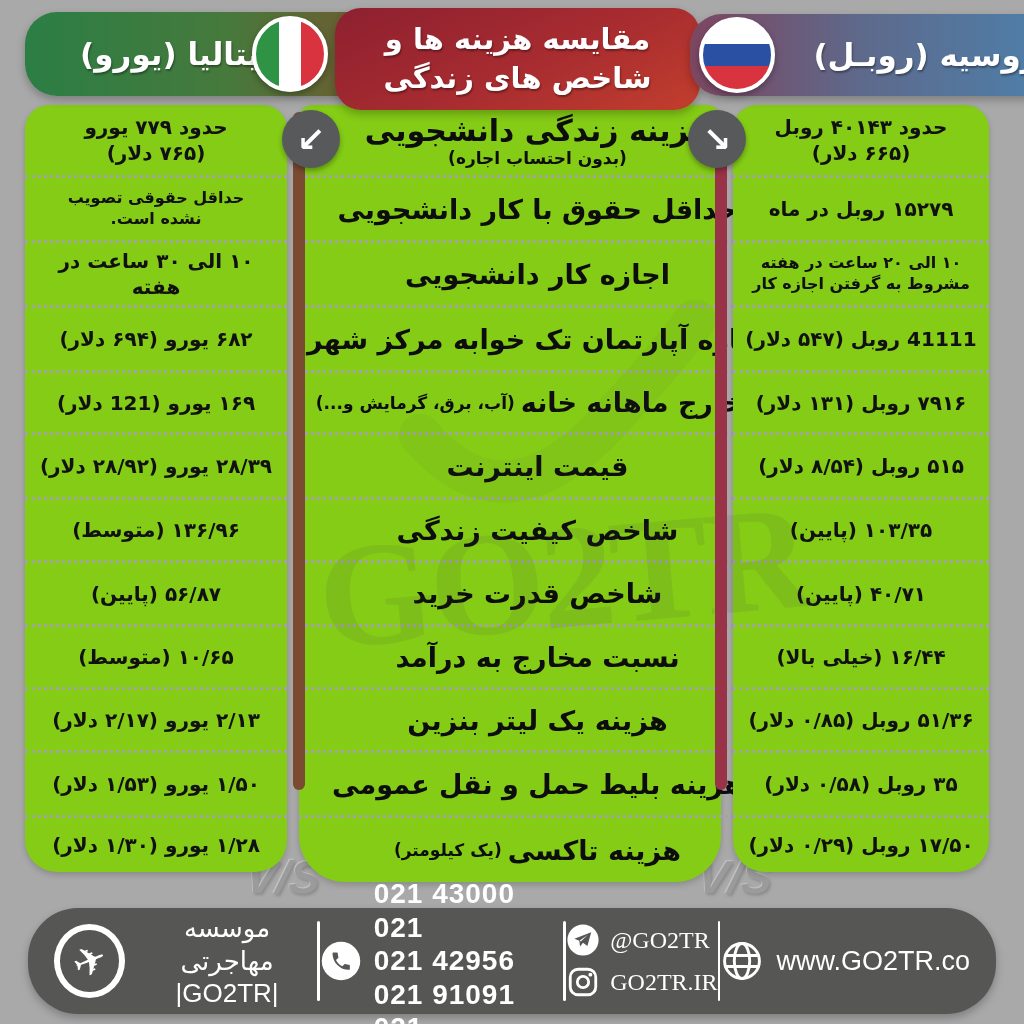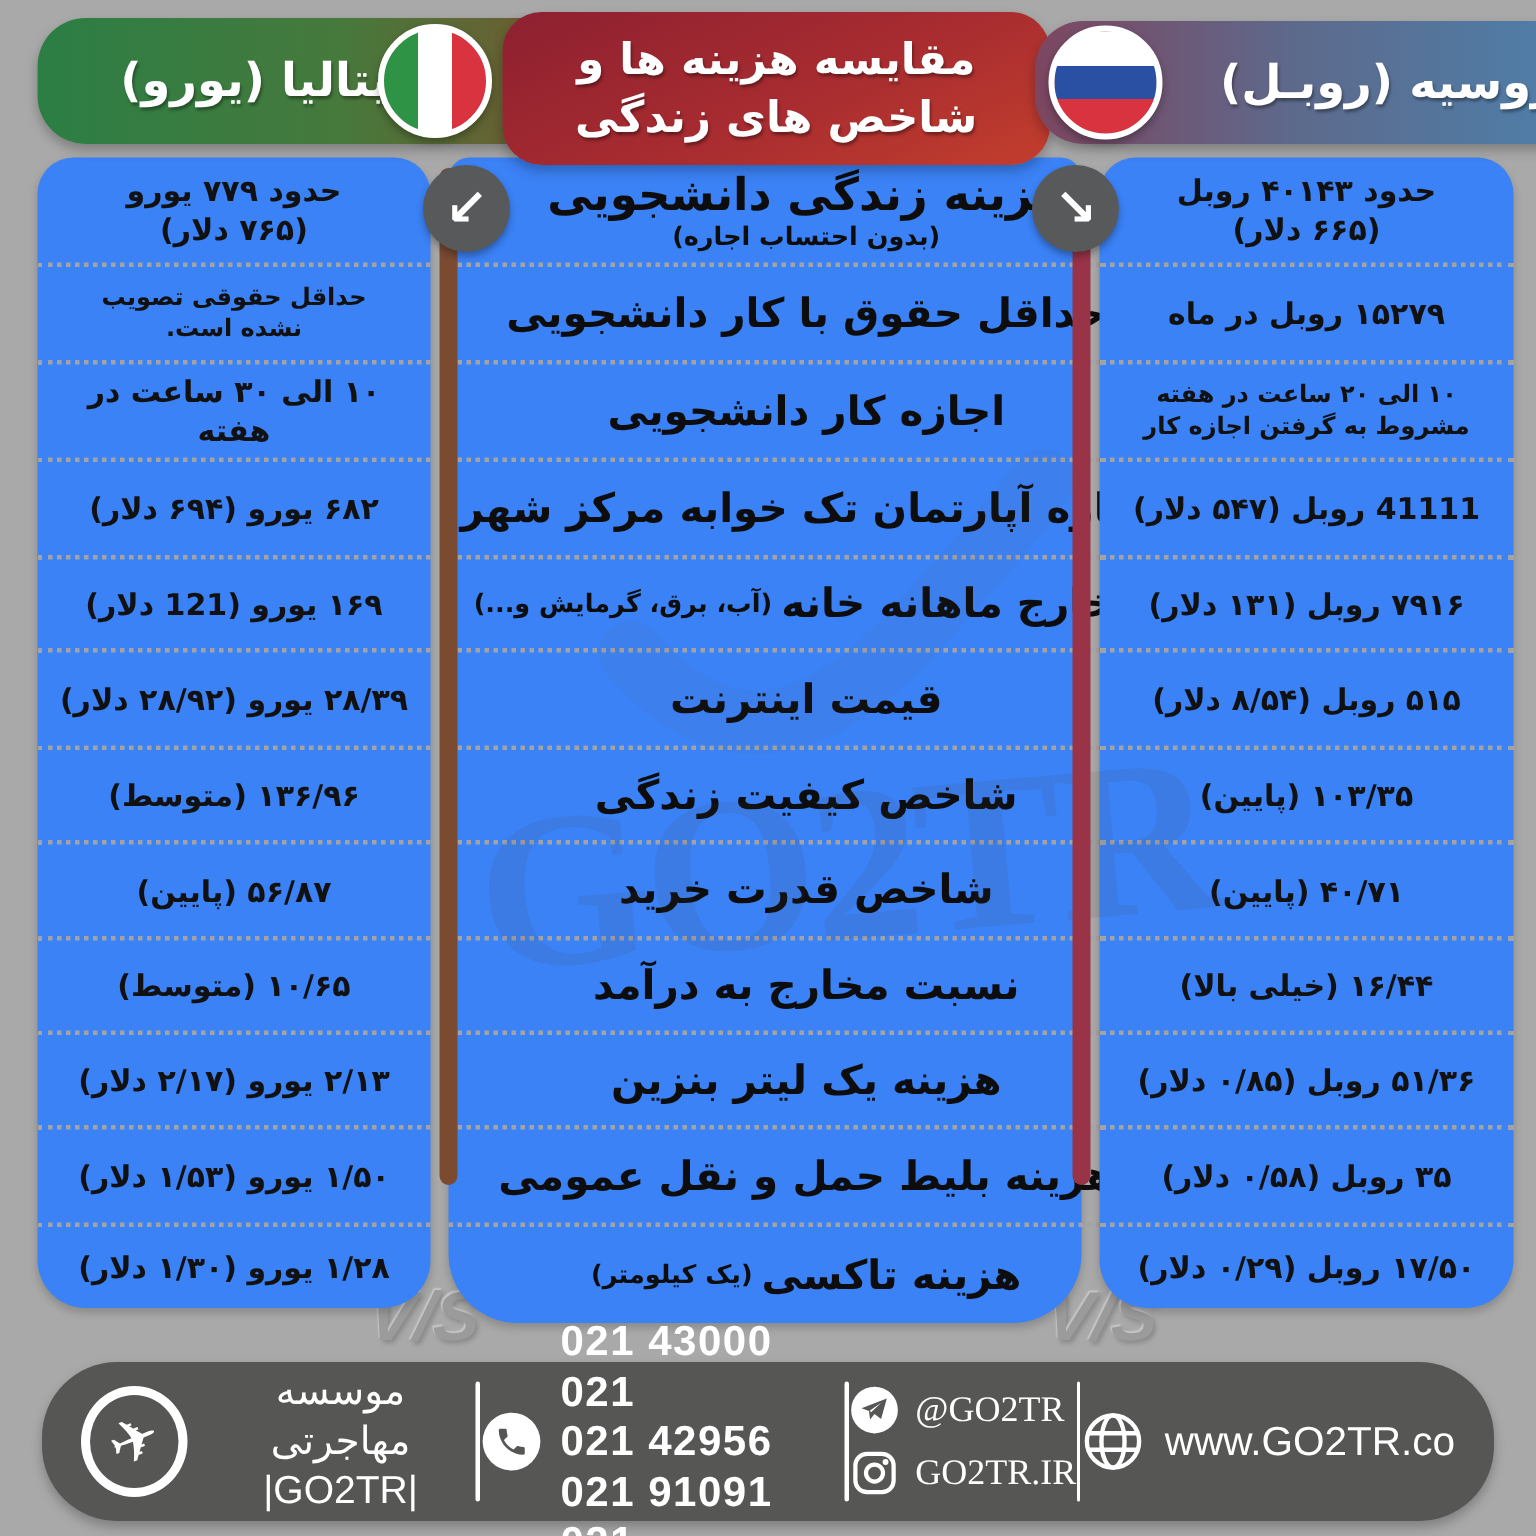--- a/index.html
+++ b/index.html
@@ -1,26 +1,26 @@
 <!DOCTYPE html>
 <html lang="fa"><head>
 <meta charset="utf-8">
 <style>
   html,body{margin:0;padding:0;}
   body{width:1024px;height:1024px;overflow:hidden;background:#a9a9a9;
        font-family:"DejaVu Sans",sans-serif;}
   .stage{position:relative;width:1024px;height:1024px;background:#a9a9a9;}
 
   
-  .col{position:absolute;background:#3b82f6;display:grid;z-index:1;
+  .col{position:absolute;background:#84cc16;display:grid;z-index:1;
        grid-template-rows:73px 65px 65px 65px 62px 65px 63px 64px 63px 63px 65px 1fr;
        box-shadow:0 3px 6px rgba(0,0,0,.18);}
   .col-italy{left:25px;top:105px;width:262px;height:767px;border-radius:24px 24px 32px 32px;}
   .col-center{left:299px;top:105px;width:422px;height:777px;border-radius:14px 14px 46px 46px;}
-  .col-russia{left:733px;top:105px;width:276px;height:767px;border-radius:24px 24px 32px 32px;}
+  .col-russia{left:733px;top:105px;width:256px;height:767px;border-radius:24px 24px 32px 32px;}
 
   .cell{display:flex;align-items:center;justify-content:center;
         border-bottom:3px dotted #a3a3a3;direction:rtl;}
   .cell:last-child{border-bottom:none;}
 
   .val{white-space:pre-line;text-align:center;font-size:20px;font-weight:bold;
        color:#111;line-height:1.3;padding:0 6px;}
   .sm .val{font-size:16px;}
 
   .ccell{gap:6px;padding:0 8px;}

